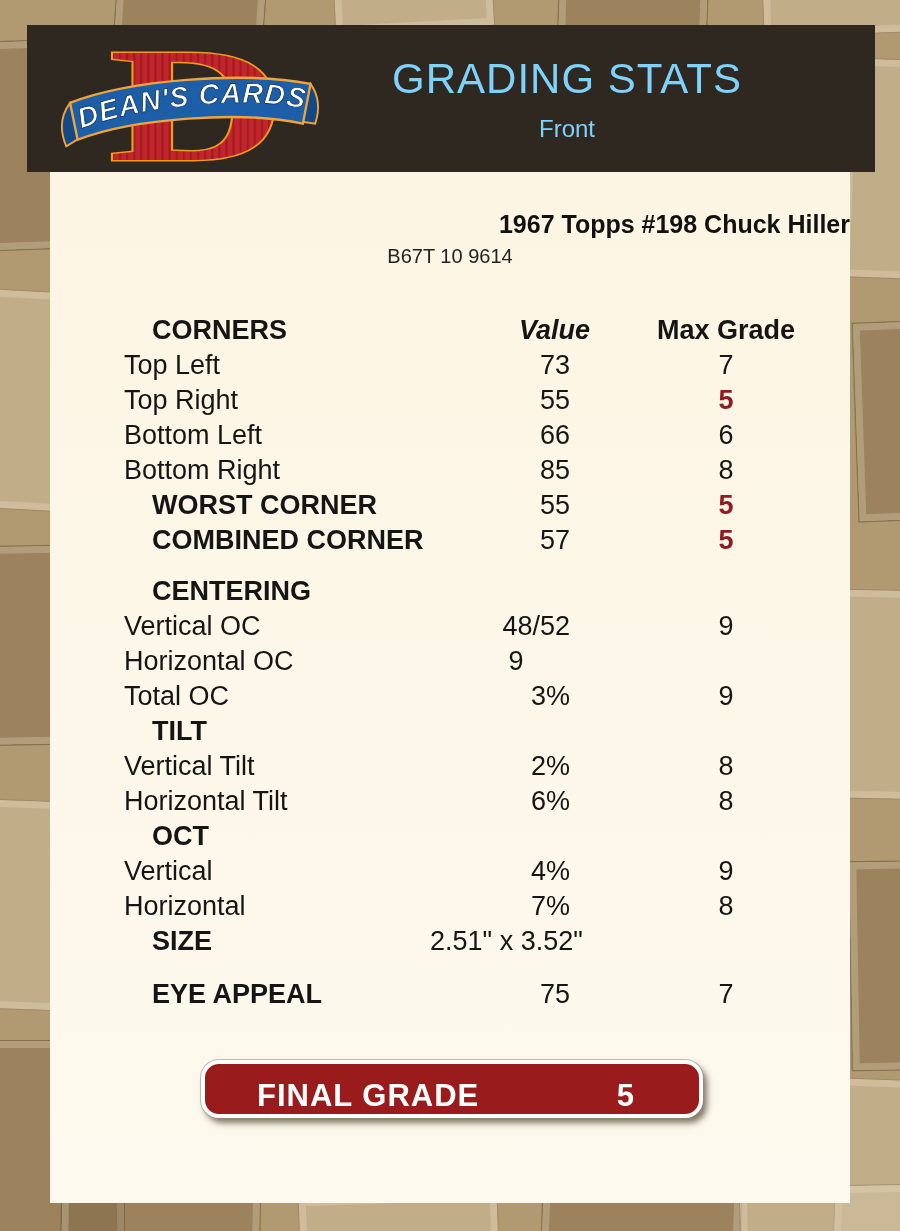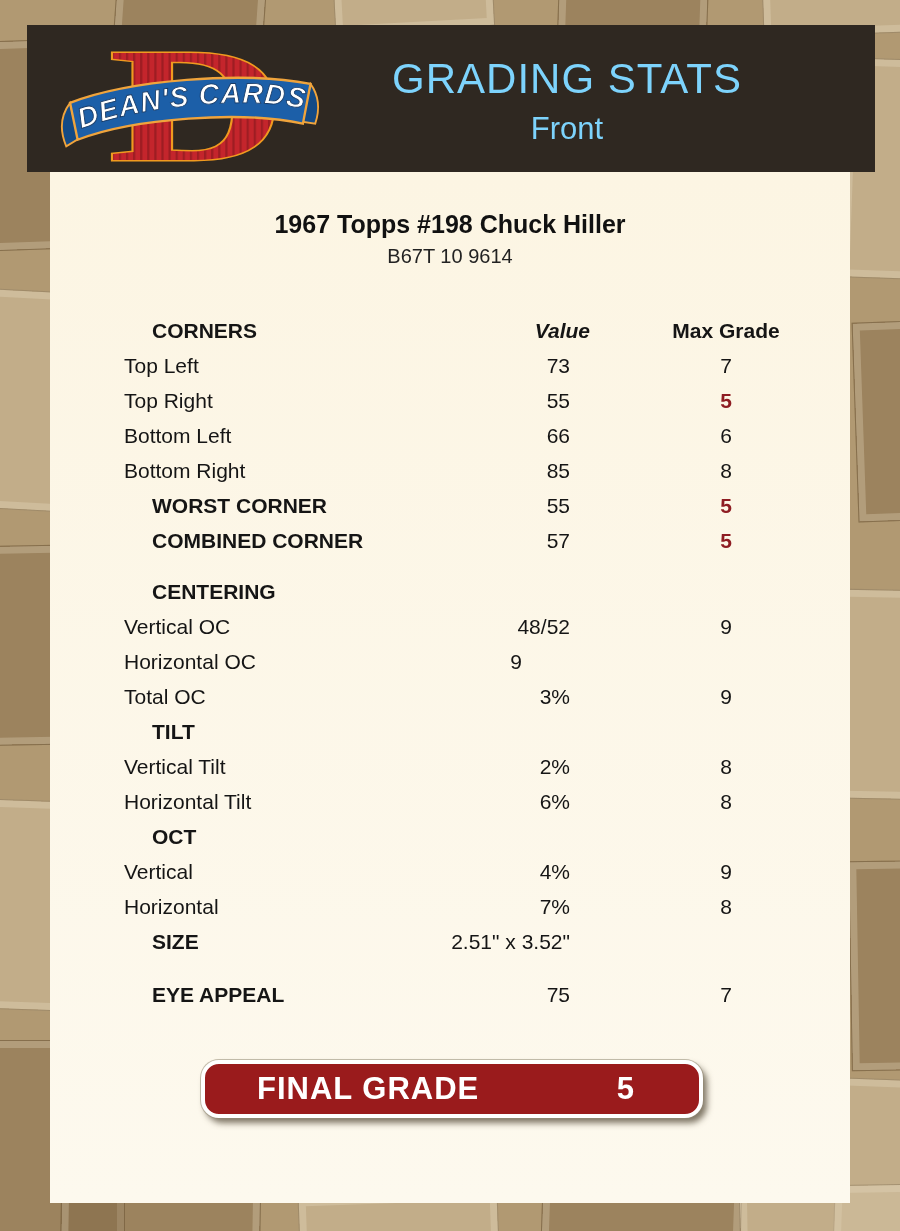--- a/index.html
+++ b/index.html
@@ -22,53 +22,53 @@
   .header-bar {
     position:absolute; left:27px; top:25px; width:848px; height:147px;
     background:#2f2821;
   }
   .logo-svg { position:absolute; left:28px; top:4px; width:280px; height:142px; }
   .header-text {
     position:absolute; left:340px; top:30px; width:400px;
     text-align:center; color:#7dd3fc;
   }
   .h-title { font-size:42px; line-height:48px; letter-spacing:1px; white-space:nowrap; }
-  .h-sub   { font-size:31px; line-height:36px; margin-top:8px; }
+  .h-sub   { font-size:24px; line-height:36px; margin-top:8px; }
 
   
   .panel {
     position:absolute; left:50px; top:172px; width:800px; height:1031px;
     background:linear-gradient(#fcf5e3, #fdf9ee);
   }
-  .card-title  { position:absolute; top:38px;  left:0; width:100%; text-align:center; font-size:25px; font-weight:bold; color:#111; }
+  .card-title  { position:absolute; top:38px;  left:0; width:100%; text-align:right; font-size:25px; font-weight:bold; color:#111; }
   .card-serial { position:absolute; top:73px;  left:0; width:100%; text-align:center; font-size:20px; color:#222; }
 
   .stats { position:absolute; top:141px; left:0; width:100%; }
   .row {
     display:grid; grid-template-columns:380px 160px 260px;
     height:35px; align-items:center;
-    font-size:21px; color:#151515; line-height:35px;
+    font-size:27px; color:#151515; line-height:35px;
   }
   .lab { padding-left:74px; white-space:nowrap; }
   .row.sect .lab { padding-left:102px; font-weight:bold; }
   .val { text-align:right; padding-right:20px; white-space:nowrap; }
   .max { text-align:center; padding-left:12px; white-space:nowrap; }
   .row.colhead .val { font-weight:bold; padding-right:0;font-style:italic; }
   .row.colhead .max { font-weight:bold; }
   .red { color:#8e1c22; font-weight:bold; }
   .gap16 { margin-top:16px; }
   .gap18 { margin-top:18px; }
 
   
   .final-btn {
     position:absolute; top:888px; left:151px; width:502px; height:58px;
     background:#9a1b1c;
     border:4px solid #ffffff; border-radius:18px;
     box-shadow: 0 0 0 1px rgba(150,140,118,0.55), 4px 5px 6px rgba(105,95,78,0.85);
-    display:flex; align-items:center;
+    display:flex; align-items:flex-end;
     color:#fff; font-weight:bold; font-size:31px; letter-spacing:1px;
     cursor:pointer;
   }
   .final-btn .fg-label { margin-left:52px; }
   .final-btn .fg-grade { margin-left:auto; margin-right:64px; }
 </style>
 </head>
 <body>
 
 <div class="page">

